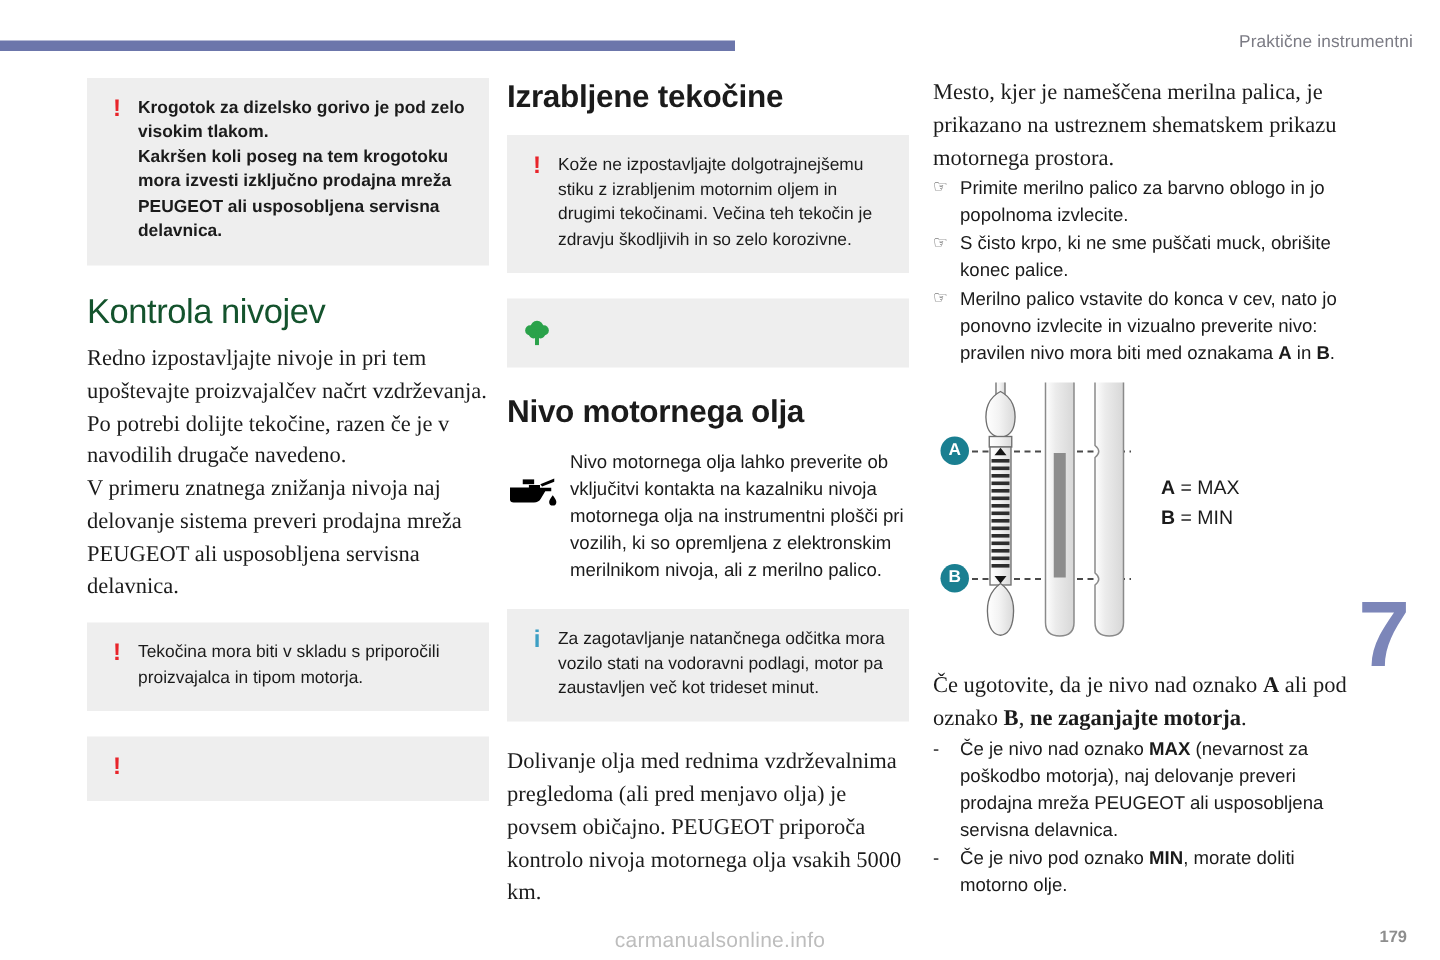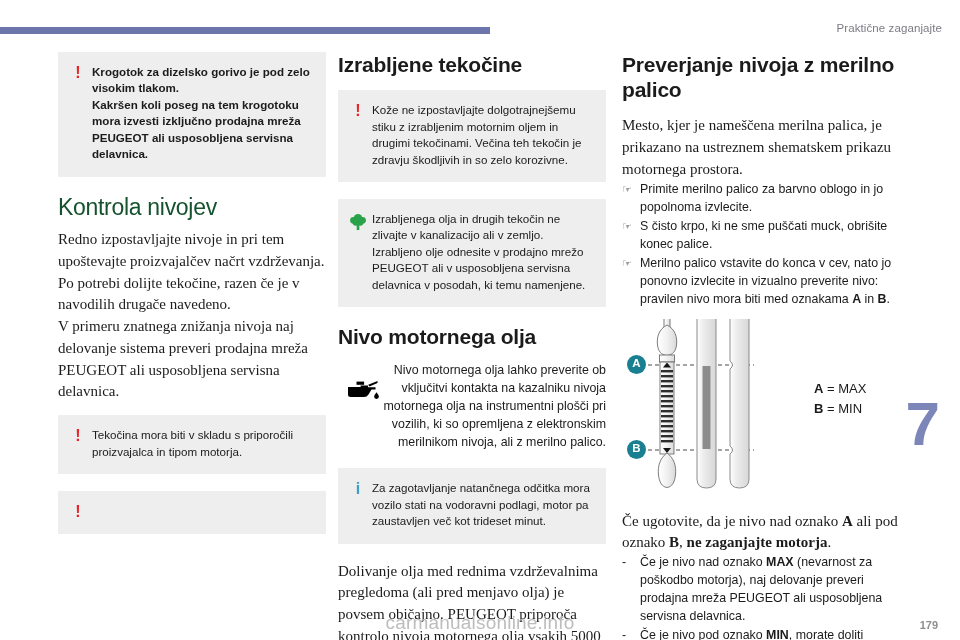--- a/index.html
+++ b/index.html
@@ -45,21 +45,21 @@
     line-height: 1;
   }
 
   
   #watermark {
     position: absolute;
     left: 0;
     right: 0;
     bottom: 6px;
     text-align: center;
-    font-size: 19px;
+    font-size: 14px;
     color: #bdbdbd;
     letter-spacing: 0.2px;
   }
   #page-number {
     position: absolute;
     right: 22px;
     bottom: 9px;
     font-size: 11px;
     font-weight: bold;
     color: #8e8e8e;
@@ -133,21 +133,20 @@
     font-weight: bold;
     line-height: 1;
   }
   .callout-icon svg { display: block; }
 
   
   .icon-para {
     display: flex;
     align-items: flex-start;
     margin: 0 0 16px 0;
-    text-align: right;
   }
   .icon-para .icon-slot {
     width: 42px;
     min-width: 42px;
     padding-top: 16px;
   }
   .icon-para .icon-para-text {
     font-size: 12.4px;
     line-height: 1.45;
     flex: 1;
@@ -190,21 +189,20 @@
     width: 280px;
     height: 180px;
     margin: 10px 0 12px 0;
   }
   #dipstick-legend {
     position: absolute;
     left: 152px;
     top: 60px;
     font-size: 13px;
     line-height: 1.55;
-    margin-left: 40px;
   }
   .badge {
     position: absolute;
     width: 19px;
     height: 19px;
     border-radius: 50%;
     background: #1a7f91;
     color: #ffffff;
     font-size: 11.5px;
     font-weight: bold;
@@ -213,21 +211,21 @@
     justify-content: center;
     line-height: 1;
   }
   #badge-a { left: 5px; top: 36px; }
   #badge-b { left: 5px; top: 121px; }
 </style>
 </head>
 <body>
 
 <div id="header-bar"></div>
-<div id="header-section-title">Praktične zaganjajte</div>
+<div id="header-section-title">Praktične instrumentni</div>
 
 <div id="chapter-number">7</div>
 
 <div class="column" id="column-left">
 
   <div class="callout">
     <span class="callout-icon">
       <span class="icon-warning">!</span>
     </span>
     <span class="callout-text" style="white-space: pre-line; font-weight: bold;">Krogotok za dizelsko gorivo je pod zelo visokim tlakom.
@@ -271,21 +269,20 @@
         <g fill="#2aa24a">
           <circle cx="8.5" cy="6" r="4.6"></circle>
           <circle cx="3.7" cy="8.2" r="3.6"></circle>
           <circle cx="13.3" cy="8.2" r="3.6"></circle>
           <circle cx="6.0" cy="10.6" r="3.3"></circle>
           <circle cx="11.0" cy="10.6" r="3.3"></circle>
           <rect x="7.1" y="10" width="2.8" height="8.6"></rect>
         </g>
       </svg>
     </span>
-    <span class="callout-text">Izrabljenega olja in drugih tekočin ne zlivajte v kanalizacijo ali v zemljo. Izrabljeno olje odnesite v prodajno mrežo PEUGEOT ali v usposobljena servisna delavnica v posodah, ki temu namenjene.</span>
   </div>
 
   <h2 class="section-title">Nivo motornega olja</h2>
 
   <div class="icon-para">
     <span class="icon-slot">
       <svg width="34" height="22" viewBox="0 0 34 22">
         <g fill="#000000">
           <path d="M2 9 L2 17 Q2 19 4.5 19 L18 19 Q21 19 22.5 16.5 L25.5 11.5 L29.5 11.5 L29.5 9.2 L22 9.2 L22 7.4 L14.6 7.4 L14.6 9 Z"></path>
           <rect x="10.5" y="3.6" width="7.6" height="3.2"></rect>
@@ -303,21 +300,20 @@
     </span>
     <span class="callout-text">Za zagotavljanje natančnega odčitka mora vozilo stati na vodoravni podlagi, motor pa zaustavljen več kot trideset minut.</span>
   </div>
 
   <p class="body">Dolivanje olja med rednima vzdrževalnima pregledoma (ali pred menjavo olja) je povsem običajno. PEUGEOT priporoča kontrolo nivoja motornega olja vsakih 5000 km.</p>
 
 </div>
 
 <div class="column" id="column-right">
 
-  <h2 class="section-title">Preverjanje nivoja z merilno palico</h2>
 
   <p class="body tight">Mesto, kjer je nameščena merilna palica, je prikazano na ustreznem shematskem prikazu motornega prostora.</p>
 
   <ul class="hand-list">
     <li>
       <span class="marker">☞</span>
       <span class="li-text">Primite merilno palico za barvno oblogo in jo popolnoma izvlecite.</span>
     </li>
     <li>
       <span class="marker">☞</span>

